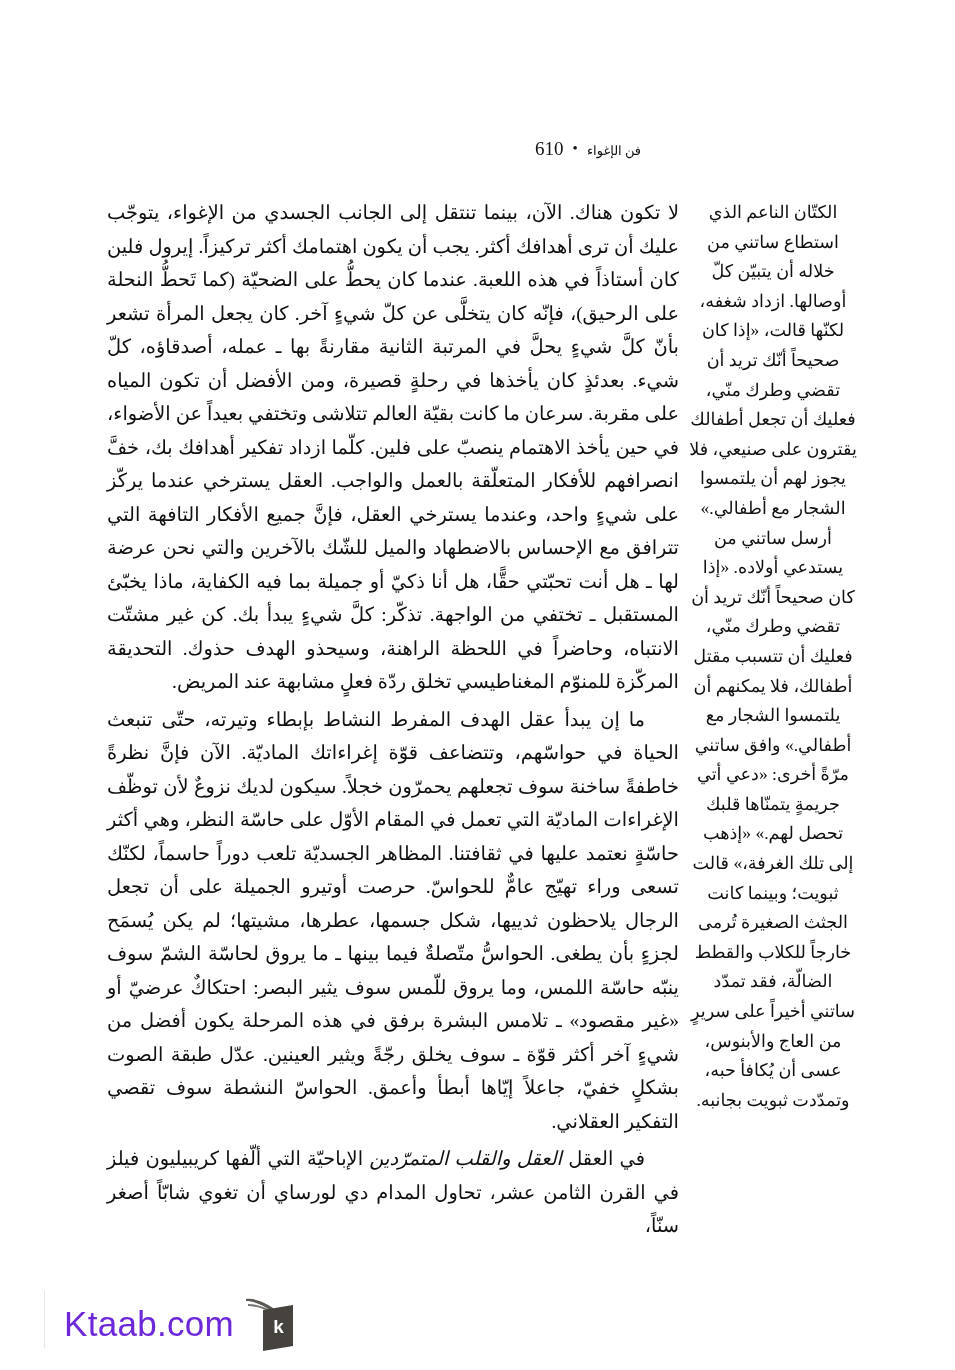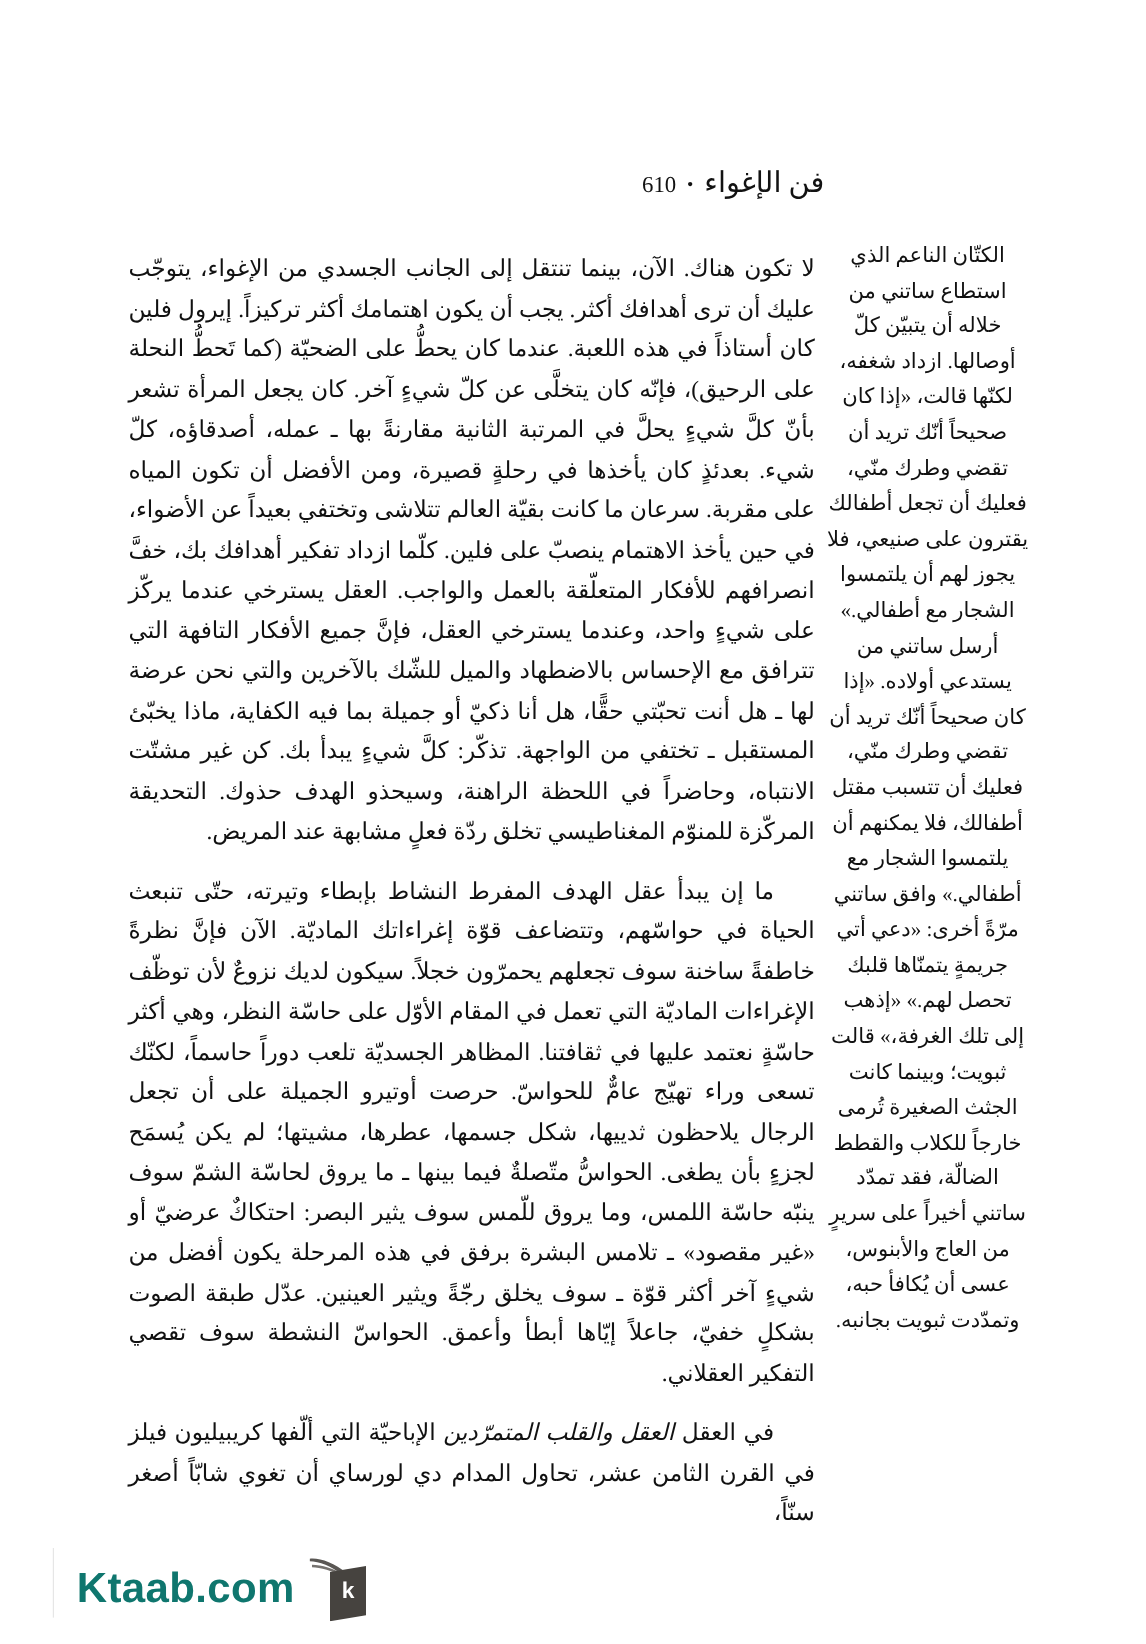--- a/index.html
+++ b/index.html
@@ -28,21 +28,21 @@
     direction: rtl;
     font-size: 18.5px;
     letter-spacing: 0.2px;
     white-space: nowrap;
     color: #121212;
   }
   .running-head .rh-inner {
     display: inline-block;
     direction: rtl;
   }
-  .running-head .rh-title { font-size: 24px; }
+  .running-head .rh-title { font-size: 13px; }
   .running-head .rh-dot {
     display: inline-block;
     margin: 0 9px 0 9px;
     font-size: 15px;
     vertical-align: 2px;
   }
   .running-head .rh-page { font-size: 19px; text-align: center; }
 
   
   .body-region {
@@ -60,21 +60,21 @@
     right: 276px;          
     width: 572px;
     direction: rtl;
     text-align: justify;
     text-justify: inter-word;
     font-size: 19.4px;
     line-height: 33.5px;
     color: #111111;
   }
   .main-col p {
-    margin: 16px 0 0 0;
+    margin: 4px 0 0 0;
     text-align: justify;
     text-justify: inter-word;
   }
   .main-col p.indent {
     text-indent: 34px;
   }
   .main-col p:last-child { margin-bottom: 0; }
   .booktitle {
     font-style: italic;
     font-family: "Liberation Serif", "DejaVu Serif", serif;
@@ -139,22 +139,22 @@
     font-family: "Liberation Sans", sans-serif;
     font-size: 19px;
     font-weight: 700;
     line-height: 22px;
     text-align: center;
     direction: ltr;
   }
   .mark-text {
     font-family: "Liberation Sans", "DejaVu Sans", sans-serif;
     font-size: 35px;
-    font-weight: 700;
-    color: #0f766e;
+    font-weight: 400;
+    color: #6d28d9;
     letter-spacing: 0.3px;
     direction: ltr;
     line-height: 1;
     padding-bottom: 3px;
   }
 
   
   .scan-edge {
     position: absolute;
     left: 44px;

